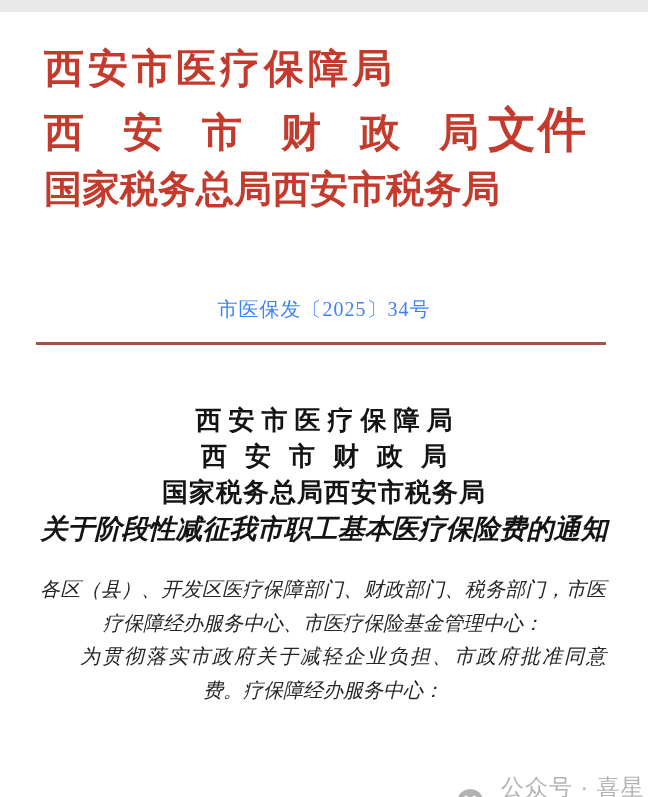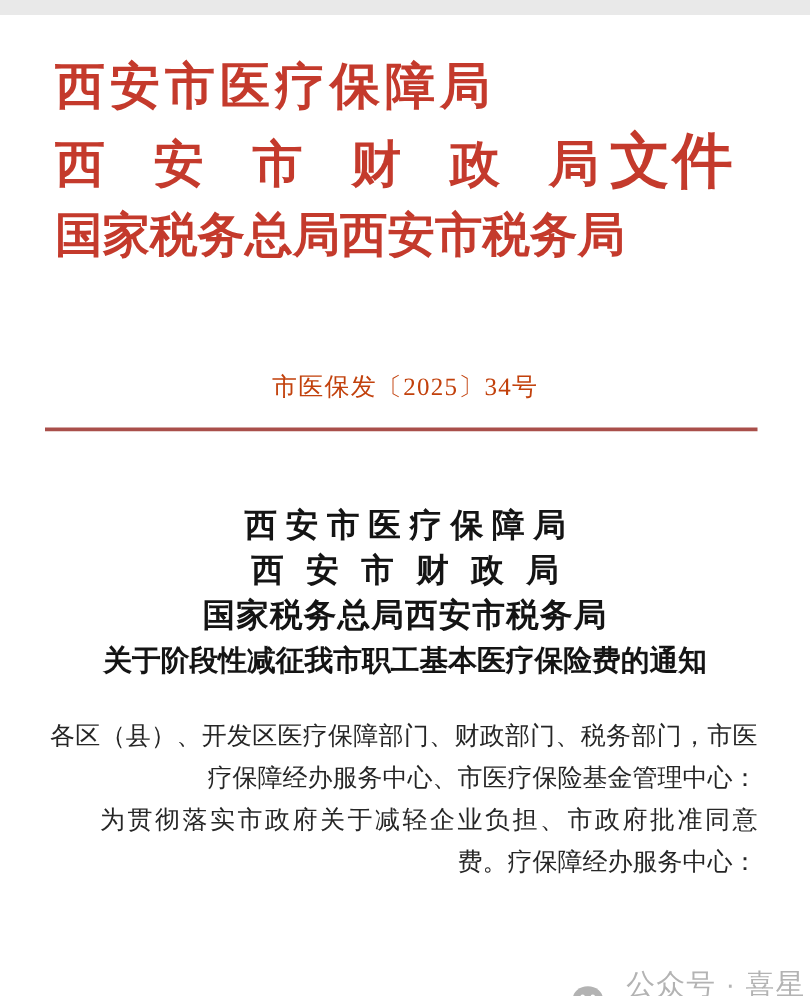--- a/index.html
+++ b/index.html
@@ -15,40 +15,40 @@
   
   .hdr-line { position:absolute; left:44px; white-space:nowrap; font-weight:700; line-height:1; }
   .hdr1 { top:37px;  font-size:40px; letter-spacing:4px; }
   .hdr2 { top:94px;  font-size:40px; }
   .hdr2 .org { letter-spacing:39px; }
   .hdr2 .suffix { font-size:48px; letter-spacing:2px; margin-left:-30px; }
   .hdr3 { top:158px; font-size:38px; letter-spacing:0; }
   
   .doc-num {
     position:absolute; top:284px; left:0; width:100%;
-    text-align:center; font-size:20px; letter-spacing:1px; color:#c2410c;
+    text-align:center; font-size:20px; letter-spacing:1px; color:#3b82f6;
   }
   
   .divider { position:absolute; top:330px; left:36px; width:570px; height:3px; }
   
   .title {
     position:absolute; top:391px; left:0; width:100%;
     text-align:center; font-weight:700; line-height:36px;
   }
   .t1 { font-size:26px; letter-spacing:7px;  text-indent:7px; }
   .t2 { font-size:26px; letter-spacing:18px; text-indent:18px; }
   .t3 { font-size:26px; letter-spacing:1px; }
-  .t4 { font-size:23px; letter-spacing:0; }
+  .t4 { font-size:27px; letter-spacing:0;font-style:italic; }
   
   .body-text {
     position:absolute; top:561px; left:40px; width:566px;
-    font-size:20px; line-height:33.5px;
+    font-size:20px; line-height:33.5px;font-style:italic;
   }
   .jline { text-align:justify; text-align-last:justify; }
-  .lline { text-align:right; }
+  .lline { text-align:center; }
   .indent { text-indent:2em; }
   
   .watermark {
     position:absolute; top:760px; left:458px;
     display:flex; align-items:center; gap:9px;
     font-family:"Liberation Sans","DejaVu Sans",sans-serif;
     font-size:23px; letter-spacing:1px;
   }
   .watermark svg { display:block; }
 </style>

